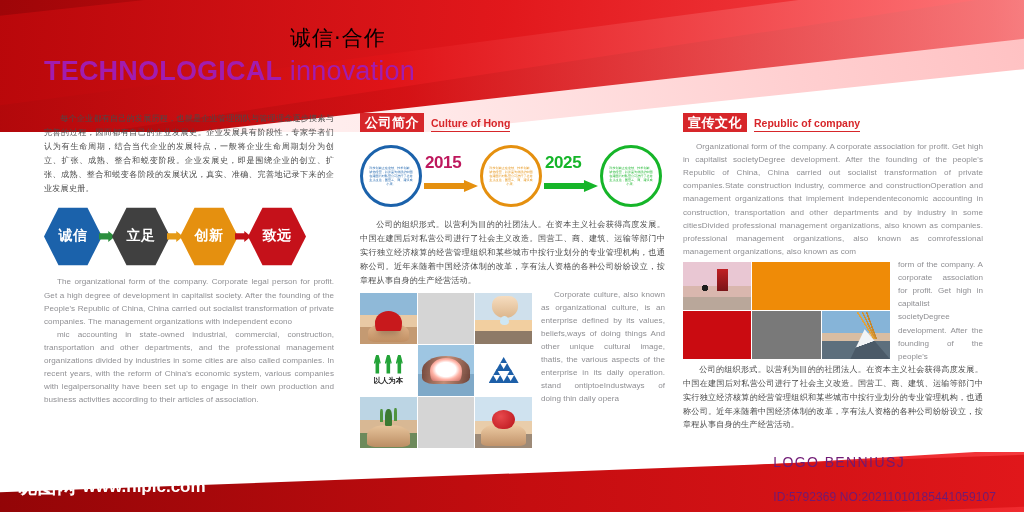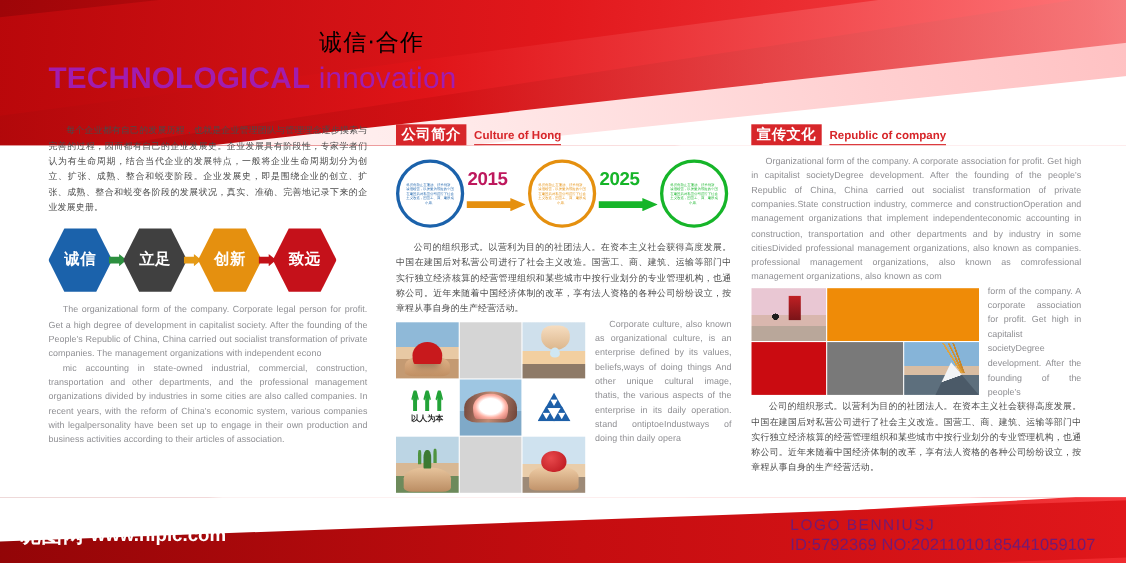--- a/index.html
+++ b/index.html
@@ -447,21 +447,21 @@
   }
   .brand .url { font-size:17px; font-weight:bold; color:#fff; }
   .logo-block {
     position:absolute; right: 28px; bottom: 8px;
     z-index:5; color:#701a75;
   }
   .logo-block .logo-name {
     font-size:14px; letter-spacing:1.4px; line-height:1.25;
   }
   .logo-block .logo-id {
-    font-size:15px; letter-spacing:.1px; margin-top:1px;
+    font-size:12px; letter-spacing:.1px; margin-top:19px;
   }
 </style>
 </head>
 <body>
 
 <div id="poster">
 
   <div class="banner">
     <div class="banner-bg"></div>
     <div class="banner-wave-a"></div>

